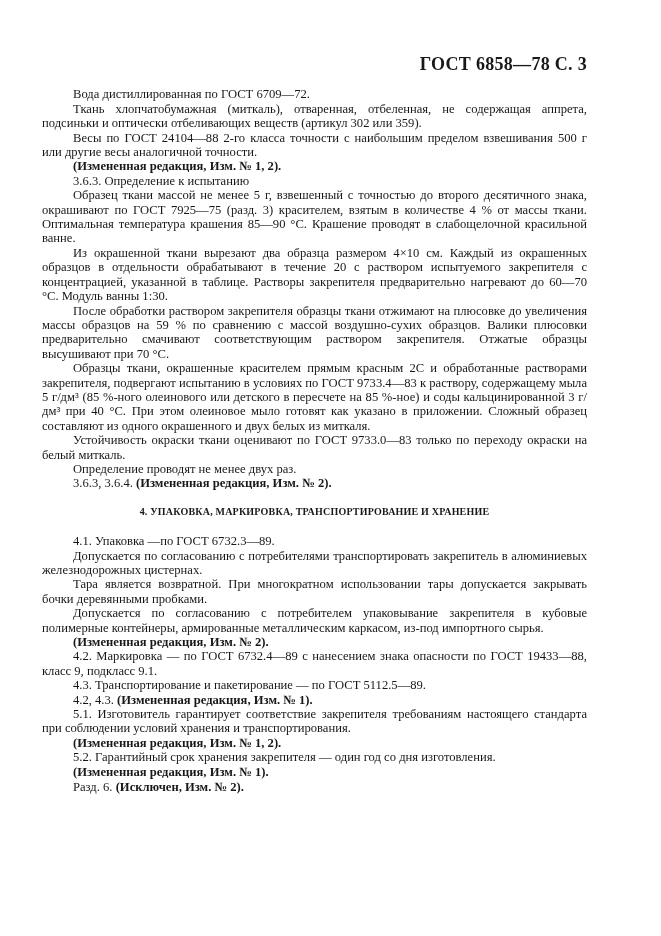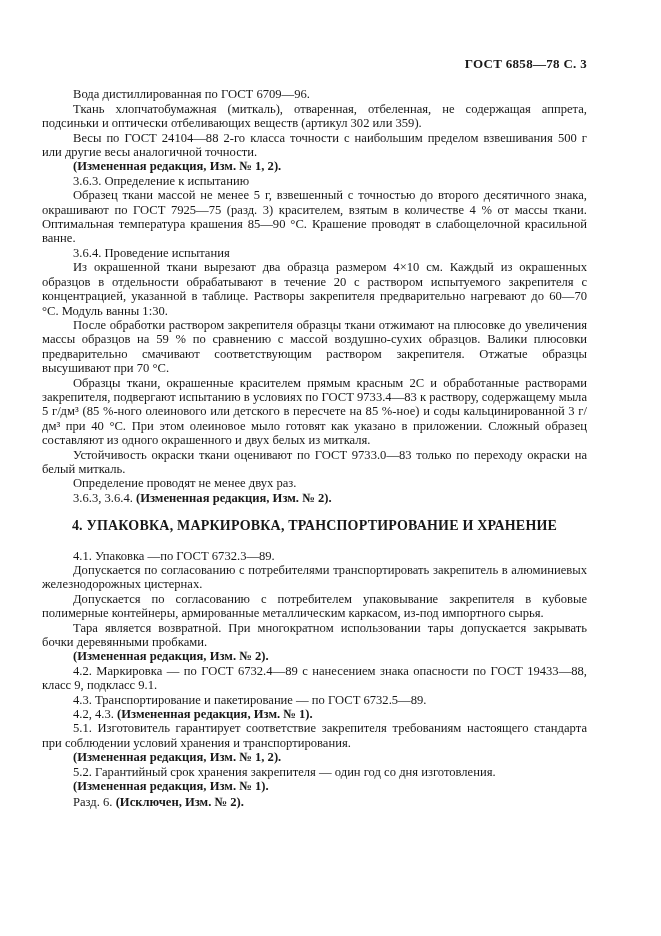--- a/index.html
+++ b/index.html
@@ -16,74 +16,73 @@
     color: #181818;
     font-family: "Liberation Serif", "DejaVu Serif", serif;
     font-size: 12.6px;
     line-height: 14.4px;
     padding: 57px 74px 20px 42px;
     overflow: hidden;
   }
   .doc-header {
     text-align: right;
     font-weight: bold;
-    font-size: 13px;
+    font-size: 18px;
     margin: 0 0 16px 0;
     letter-spacing: 0.3px;
   }
   .para {
     margin: 0;
     text-indent: 31px;
     text-align: justify;
   }
   .bold {
     font-weight: bold;
   }
   .heading {
     margin: 14px 0 15px 0;
     text-align: center;
     text-indent: 0;
     font-weight: bold;
-    font-size: 14px;
+    font-size: 10px;
     letter-spacing: 0.2px;
   }
   .gap-before {
     margin-top: 1px;
   }
 </style>
 </head>
 <body>
 
 <div class="page">
 
   <p class="doc-header">ГОСТ 6858—78 С. 3</p>
 
-  <p class="para">Вода дистиллированная по ГОСТ 6709—96.</p>
+  <p class="para">Вода дистиллированная по ГОСТ 6709—72.</p>
   <p class="para">Ткань хлопчатобумажная (миткаль), отваренная, отбеленная, не содержащая аппрета, подсиньки и оптически отбеливающих веществ (артикул 302 или 359).</p>
   <p class="para">Весы по ГОСТ 24104—88 2-го класса точности с наибольшим пределом взвешивания 500 г или другие весы аналогичной точности.</p>
   <p class="para bold">(Измененная редакция, Изм. № 1, 2).</p>
   <p class="para">3.6.3. Определение к испытанию</p>
   <p class="para">Образец ткани массой не менее 5 г, взвешенный с точностью до второго десятичного знака, окрашивают по ГОСТ 7925—75 (разд. 3) красителем, взятым в количестве 4 % от массы ткани. Оптимальная температура крашения 85—90 °С. Крашение проводят в слабощелочной красильной ванне.</p>
-  <p class="para">3.6.4. Проведение испытания</p>
   <p class="para">Из окрашенной ткани вырезают два образца размером 4×10 см. Каждый из окрашенных образцов в отдельности обрабатывают в течение 20 с раствором испытуемого закрепителя с концентрацией, указанной в таблице. Растворы закрепителя предварительно нагревают до 60—70 °С. Модуль ванны 1:30.</p>
   <p class="para">После обработки раствором закрепителя образцы ткани отжимают на плюсовке до увеличения массы образцов на 59 % по сравнению с массой воздушно-сухих образцов. Валики плюсовки предварительно смачивают соответствующим раствором закрепителя. Отжатые образцы высушивают при 70 °С.</p>
   <p class="para">Образцы ткани, окрашенные красителем прямым красным 2С и обработанные растворами закрепителя, подвергают испытанию в условиях по ГОСТ 9733.4—83 к раствору, содержащему мыла 5 г/дм³ (85 %-ного олеинового или детского в пересчете на 85 %-ное) и соды кальцинированной 3 г/дм³ при 40 °С. При этом олеиновое мыло готовят как указано в приложении. Сложный образец составляют из одного окрашенного и двух белых из миткаля.</p>
   <p class="para">Устойчивость окраски ткани оценивают по ГОСТ 9733.0—83 только по переходу окраски на белый миткаль.</p>
   <p class="para">Определение проводят не менее двух раз.</p>
   <p class="para"><span>3.6.3, 3.6.4. </span><span class="bold">(Измененная редакция, Изм. № 2).</span></p>
 
   <h2 class="heading">4. УПАКОВКА, МАРКИРОВКА, ТРАНСПОРТИРОВАНИЕ И ХРАНЕНИЕ</h2>
 
   <p class="para">4.1. Упаковка —по ГОСТ 6732.3—89.</p>
   <p class="para">Допускается по согласованию с потребителями транспортировать закрепитель в алюминиевых железнодорожных цистернах.</p>
+  <p class="para">Тара является возвратной. При многократном использовании тары допускается закрывать бочки деревянными пробками.</p>
   <p class="para">Допускается по согласованию с потребителем упаковывание закрепителя в кубовые полимерные контейнеры, армированные металлическим каркасом, из-под импортного сырья.</p>
-  <p class="para">Тара является возвратной. При многократном использовании тары допускается закрывать бочки деревянными пробками.</p>
   <p class="para bold">(Измененная редакция, Изм. № 2).</p>
   <p class="para">4.2. Маркировка — по ГОСТ 6732.4—89 с нанесением знака опасности по ГОСТ 19433—88, класс 9, подкласс 9.1.</p>
-  <p class="para">4.3. Транспортирование и пакетирование — по ГОСТ 6732.5—89.</p>
+  <p class="para">4.3. Транспортирование и пакетирование — по ГОСТ 5112.5—89.</p>
   <p class="para"><span>4.2, 4.3. </span><span class="bold">(Измененная редакция, Изм. № 1).</span></p>
 
 
   <p class="para">5.1. Изготовитель гарантирует соответствие закрепителя требованиям настоящего стандарта при соблюдении условий хранения и транспортирования.</p>
   <p class="para bold">(Измененная редакция, Изм. № 1, 2).</p>
   <p class="para">5.2. Гарантийный срок хранения закрепителя — один год со дня изготовления.</p>
   <p class="para bold">(Измененная редакция, Изм. № 1).</p>
 
   <p class="para gap-before"><span>Разд. 6. </span><span class="bold">(Исключен, Изм. № 2).</span></p>
 

